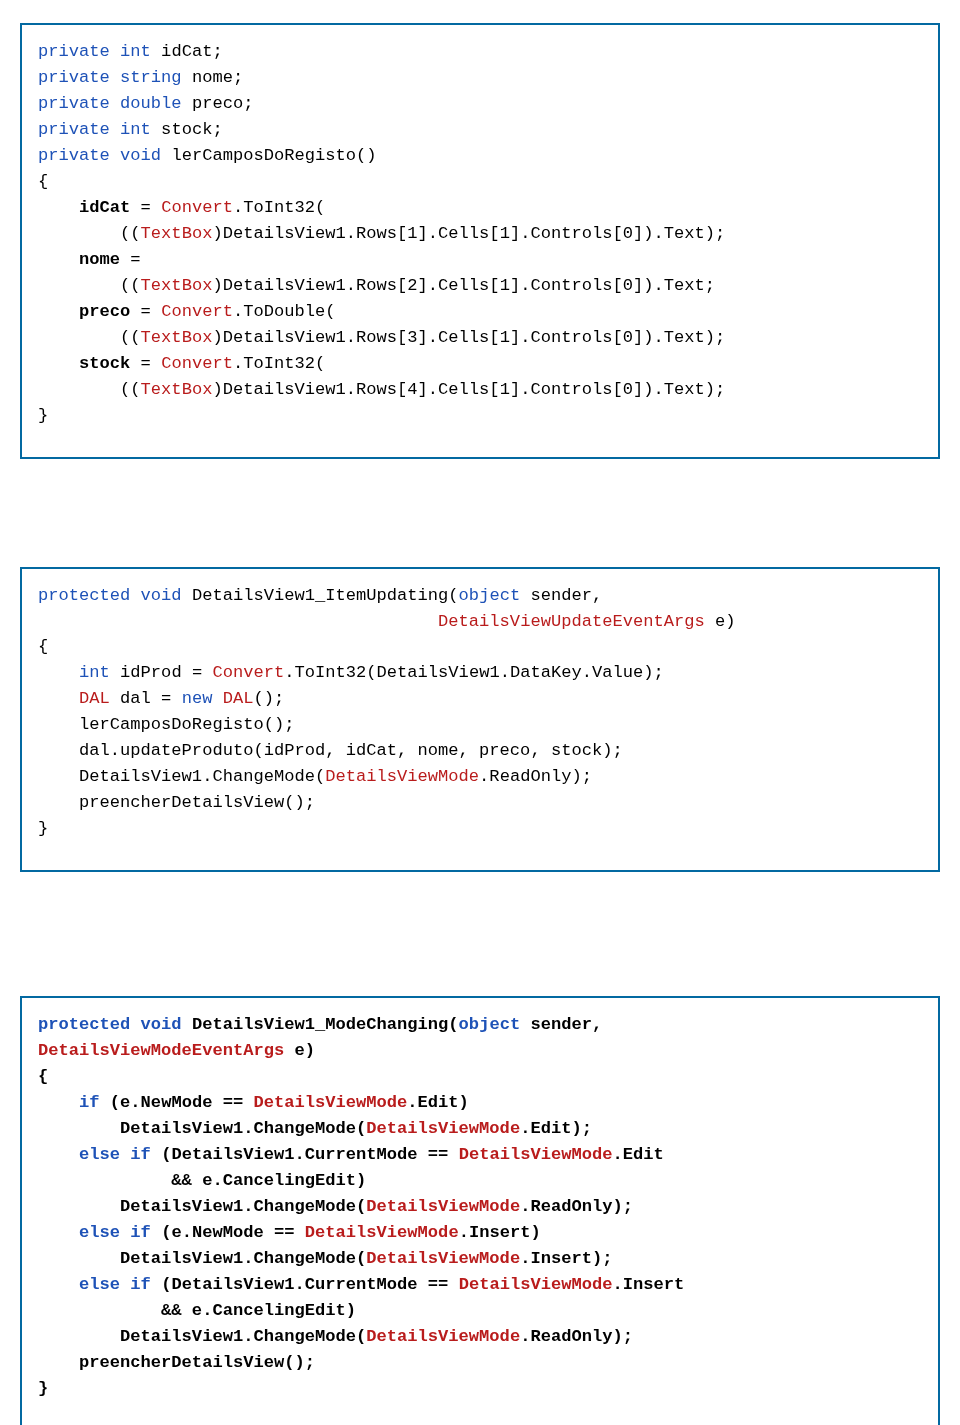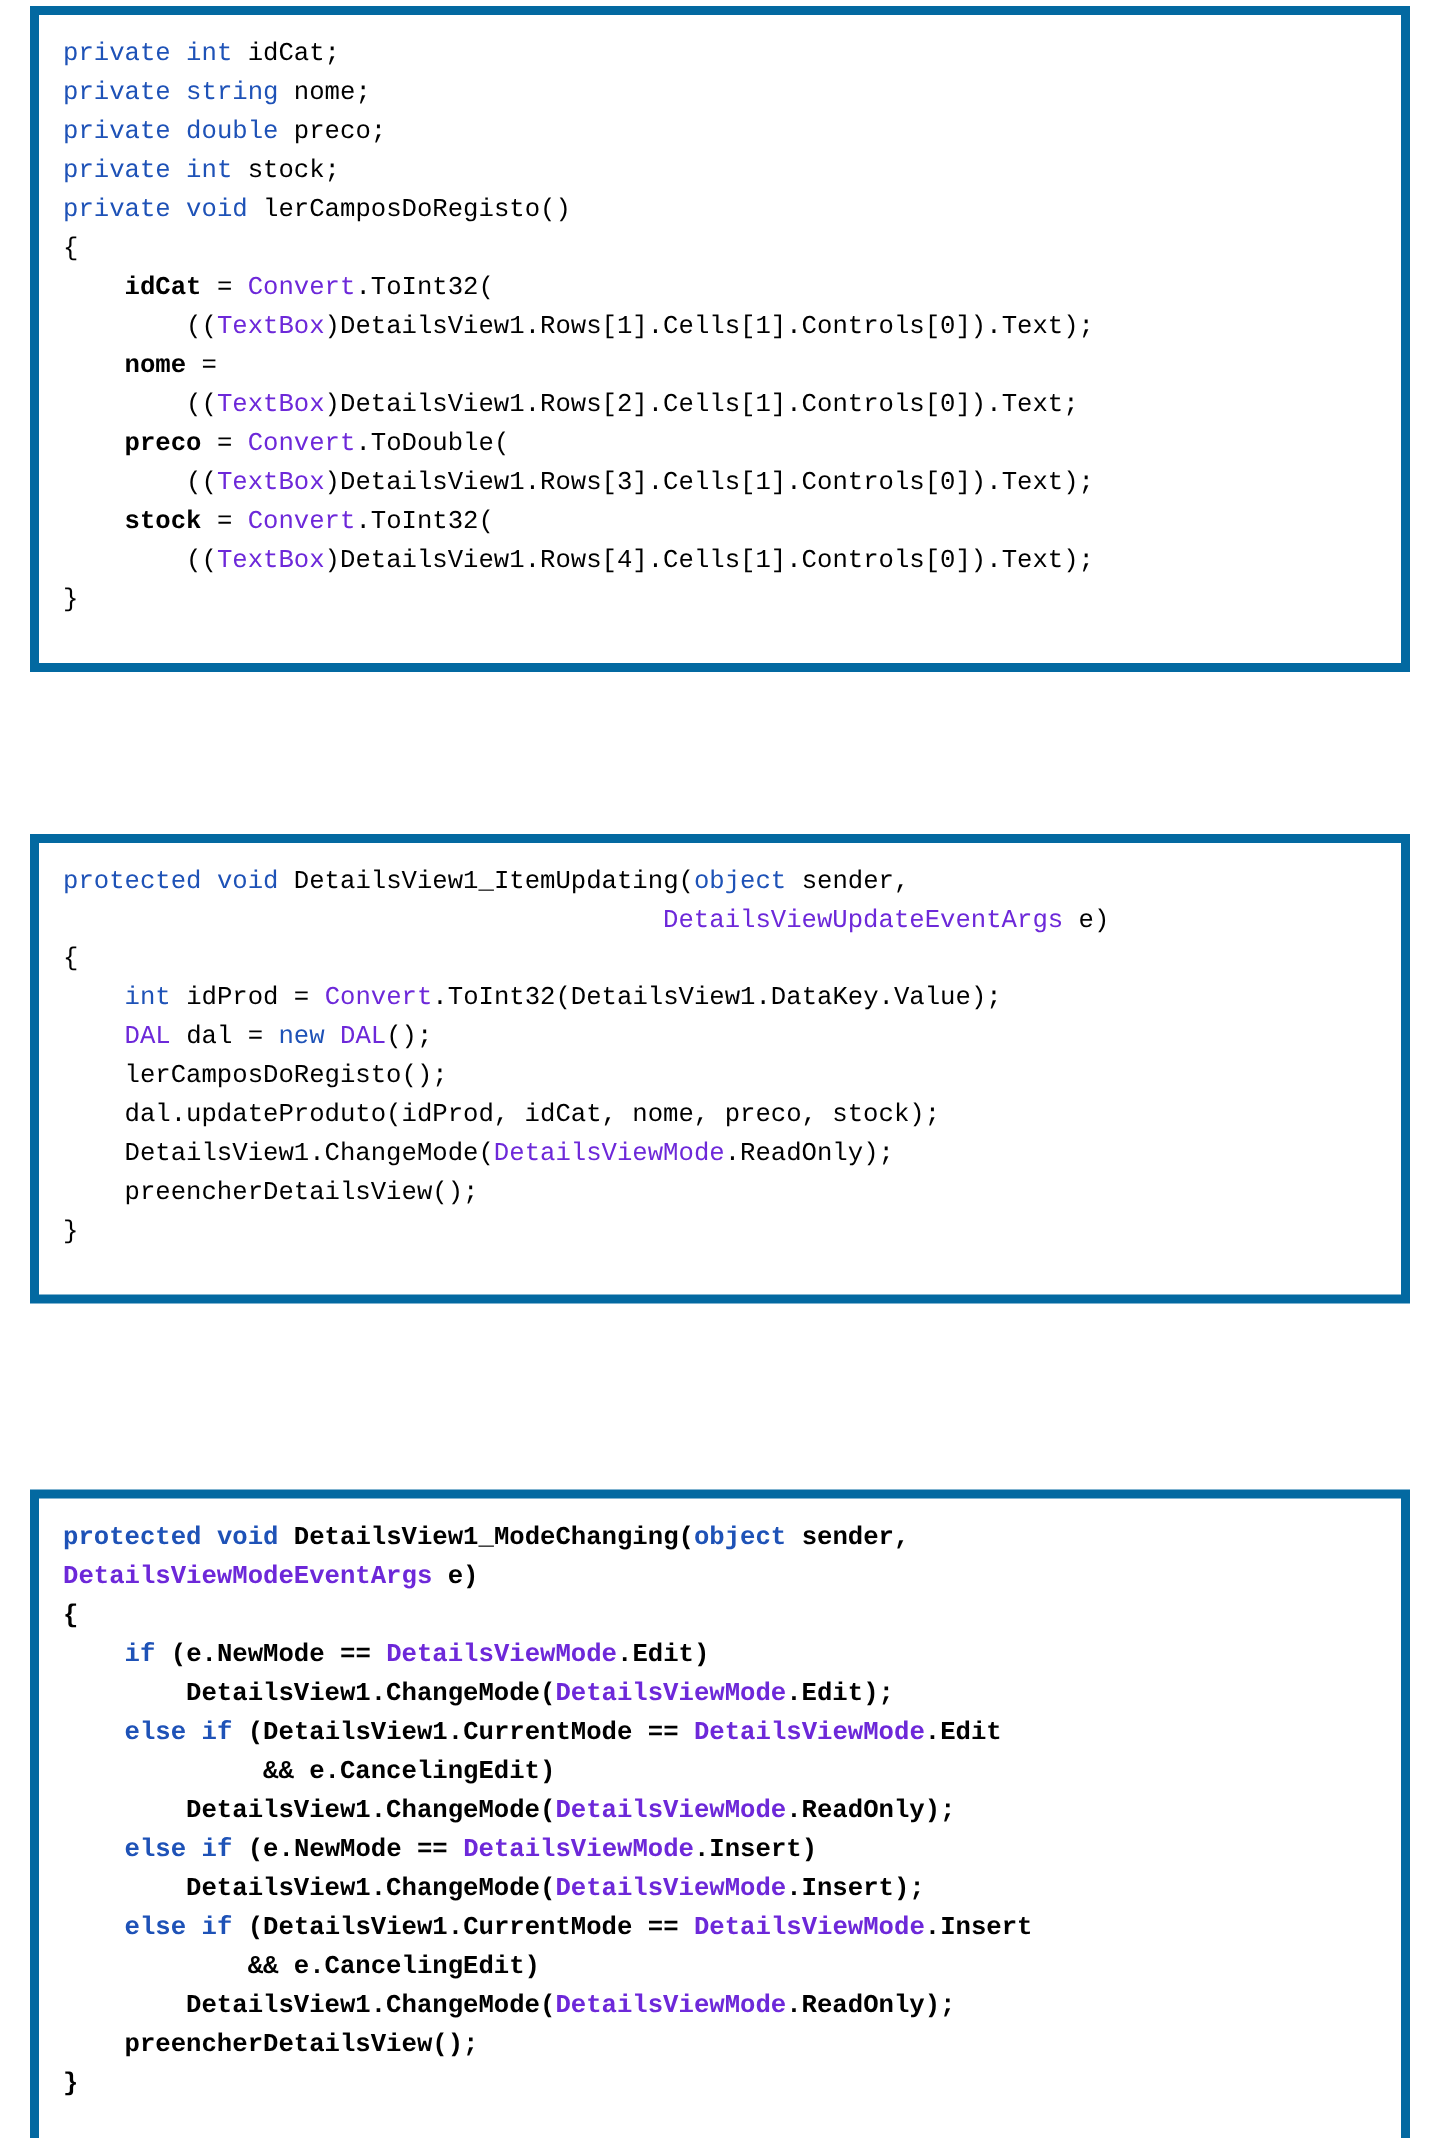--- a/index.html
+++ b/index.html
@@ -5,36 +5,36 @@
     body {
       background: #fff;
       margin: 0;
       padding: 0;
       font-family: "Courier New", Courier, monospace;
       font-size: 17.1px;
       color: #000;
       width: 960px;
     }
     .code-box {
-      border: 6px solid #0369a1;
-      margin: 4px 20px 0 20px;
+      border: 2px solid #0369a1;
+      margin: 23px 20px 0 20px;
       padding: 14px 16px 28px 16px;
       white-space: pre;
       line-height: 1.52;
     }
     .code-box:nth-of-type(2) {
       margin-top: 108px;
       font-family: Liberation Mono, monospace;
     }
     .code-box:nth-of-type(3) {
       margin-top: 124px;
       font-weight: bold;
     }
     .kw { color: #1e52b7; }  
-    .cls { color: #6d28d9; } 
+    .cls { color: #b91c1c; } 
     .bold { font-weight: bold; text-align: right; }
   </style>
 </head>
 <body>
 
 <div class="code-box"><div style="white-space: pre;"><span class="kw">private</span><span> </span><span class="kw">int</span><span> idCat;</span></div><div style="white-space: pre;"><span class="kw">private</span><span> </span><span class="kw">string</span><span> nome;</span></div><div style="white-space: pre;"><span class="kw">private</span><span> </span><span class="kw">double</span><span> preco;</span></div><div style="white-space: pre;"><span class="kw">private</span><span> </span><span class="kw">int</span><span> stock;</span></div><div style="white-space: pre;"><span></span></div><div style="white-space: pre;"><span class="kw">private</span><span> </span><span class="kw">void</span><span> lerCamposDoRegisto()</span></div><div style="white-space: pre;"><span>{</span></div><div style="white-space: pre;"><span>    </span><span class="bold">idCat</span><span> = </span><span class="cls">Convert</span><span>.ToInt32(</span></div><div style="white-space: pre;"><span>        ((</span><span class="cls">TextBox</span><span>)DetailsView1.Rows[1].Cells[1].Controls[0]).Text);</span></div><div style="white-space: pre;"><span>    </span><span class="bold">nome</span><span> =</span></div><div style="white-space: pre;"><span>        ((</span><span class="cls">TextBox</span><span>)DetailsView1.Rows[2].Cells[1].Controls[0]).Text;</span></div><div style="white-space: pre;"><span>    </span><span class="bold">preco</span><span> = </span><span class="cls">Convert</span><span>.ToDouble(</span></div><div style="white-space: pre;"><span>        ((</span><span class="cls">TextBox</span><span>)DetailsView1.Rows[3].Cells[1].Controls[0]).Text);</span></div><div style="white-space: pre;"><span>    </span><span class="bold">stock</span><span> = </span><span class="cls">Convert</span><span>.ToInt32(</span></div><div style="white-space: pre;"><span>        ((</span><span class="cls">TextBox</span><span>)DetailsView1.Rows[4].Cells[1].Controls[0]).Text);</span></div><div style="white-space: pre;"><span>}</span></div></div>
 <div class="code-box"><div style="white-space: pre;"><span class="kw">protected</span><span> </span><span class="kw">void</span><span> DetailsView1_ItemUpdating(</span><span class="kw">object</span><span> sender,</span></div><div style="white-space: pre;"><span>                                       </span><span class="cls">DetailsViewUpdateEventArgs</span><span> e)</span></div><div style="white-space: pre;"><span>{</span></div><div style="white-space: pre;"><span>    </span><span class="kw">int</span><span> idProd = </span><span class="cls">Convert</span><span>.ToInt32(DetailsView1.DataKey.Value);</span></div><div style="white-space: pre;"><span>    </span><span class="cls">DAL</span><span> dal = </span><span class="kw">new</span><span> </span><span class="cls">DAL</span><span>();</span></div><div style="white-space: pre;"><span>    lerCamposDoRegisto();</span></div><div style="white-space: pre;"><span>    dal.updateProduto(idProd, idCat, nome, preco, stock);</span></div><div style="white-space: pre;"><span>    DetailsView1.ChangeMode(</span><span class="cls">DetailsViewMode</span><span>.ReadOnly);</span></div><div style="white-space: pre;"><span>    preencherDetailsView();</span></div><div style="white-space: pre;"><span>}</span></div></div>
 <div class="code-box"><div style="white-space: pre;"><span class="kw">protected</span><span> </span><span class="kw">void</span><span> DetailsView1_ModeChanging(</span><span class="kw">object</span><span> sender,</span></div><div style="white-space: pre;"><span class="cls">DetailsViewModeEventArgs</span><span> e)</span></div><div style="white-space: pre;"><span>{</span></div><div style="white-space: pre;"><span>    </span><span class="kw">if</span><span> (e.NewMode == </span><span class="cls">DetailsViewMode</span><span>.Edit)</span></div><div style="white-space: pre;"><span>        DetailsView1.ChangeMode(</span><span class="cls">DetailsViewMode</span><span>.Edit);</span></div><div style="white-space: pre;"><span>    </span><span class="kw">else</span><span> </span><span class="kw">if</span><span> (DetailsView1.CurrentMode == </span><span class="cls">DetailsViewMode</span><span>.Edit</span></div><div style="white-space: pre;"><span>             &amp;&amp; e.CancelingEdit)</span></div><div style="white-space: pre;"><span>        DetailsView1.ChangeMode(</span><span class="cls">DetailsViewMode</span><span>.ReadOnly);</span></div><div style="white-space: pre;"><span>    </span><span class="kw">else</span><span> </span><span class="kw">if</span><span> (e.NewMode == </span><span class="cls">DetailsViewMode</span><span>.Insert)</span></div><div style="white-space: pre;"><span>        DetailsView1.ChangeMode(</span><span class="cls">DetailsViewMode</span><span>.Insert);</span></div><div style="white-space: pre;"><span>    </span><span class="kw">else</span><span> </span><span class="kw">if</span><span> (DetailsView1.CurrentMode == </span><span class="cls">DetailsViewMode</span><span>.Insert</span></div><div style="white-space: pre;"><span>            &amp;&amp; e.CancelingEdit)</span></div><div style="white-space: pre;"><span>        DetailsView1.ChangeMode(</span><span class="cls">DetailsViewMode</span><span>.ReadOnly);</span></div><div style="white-space: pre;"><span>    preencherDetailsView();</span></div><div style="white-space: pre;"><span>}</span></div></div>
 
 </body></html>

